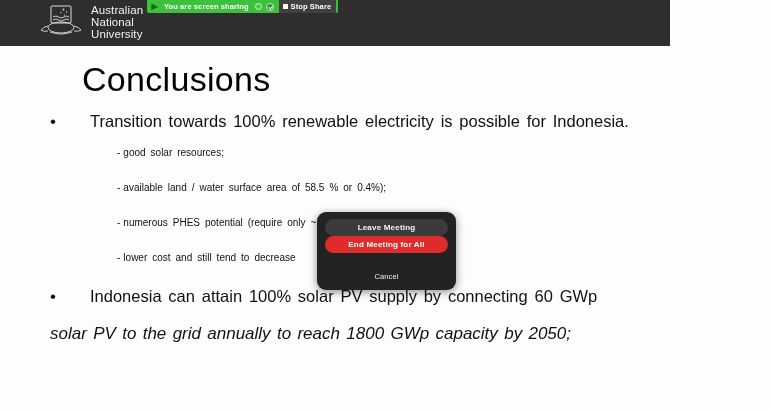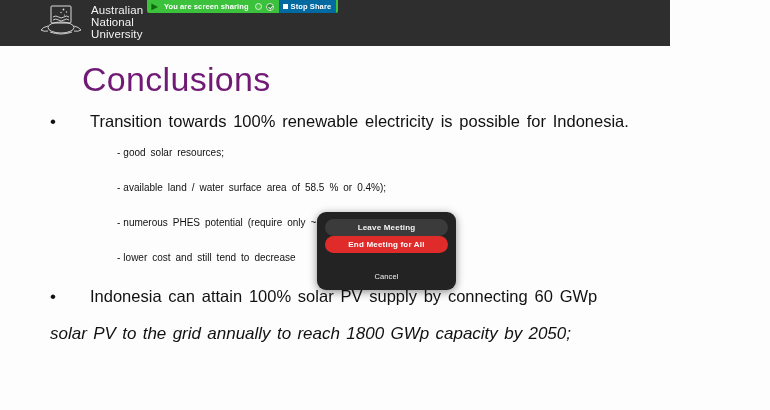--- a/index.html
+++ b/index.html
@@ -109,21 +109,21 @@
     left: 2px; top: 1.4px;
     width: 2.2px; height: 3.4px;
     border: solid #eafbea;
     border-width: 0 1.1px 1.1px 0;
     transform: rotate(42deg);
   }
   .stop-share-btn {
     display: flex;
     align-items: center;
     height: 13px;
-    background: #0369a1;
+    background: #404040;
     padding: 0 5px 0 4px;
     gap: 3px;
     cursor: pointer;
   }
   .stop-square {
     width: 5px; height: 5px;
     background: #ffffff;
   }
   .stop-share-label {
     color: #ffffff;
@@ -139,21 +139,21 @@
     top: 46px; left: 0;
     width: 770px;
     height: 364px;
     background: #fdfdfd;
   }
 
   .slide-title {
     position: absolute;
     top: 14px;
     left: 82px;
-    color: #701a75;
+    color: #000000;
     font-size: 34px;
     font-weight: normal;
     letter-spacing: 0.3px;
     font-family: "Liberation Sans", sans-serif;
   }
 
   .body-list {
     position: absolute;
     top: 64px;
     left: 0;

